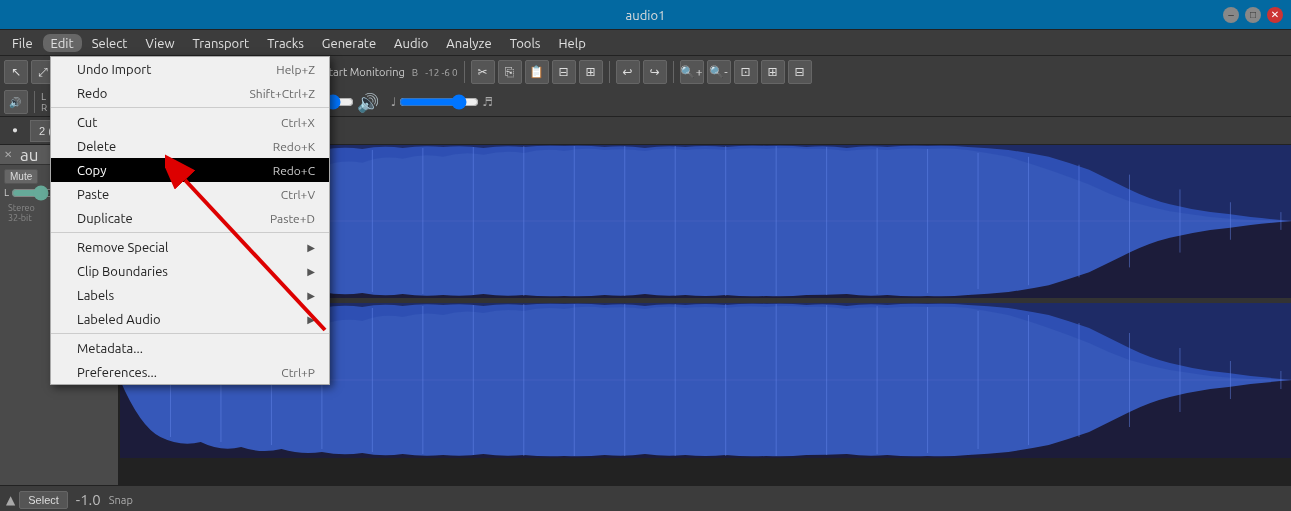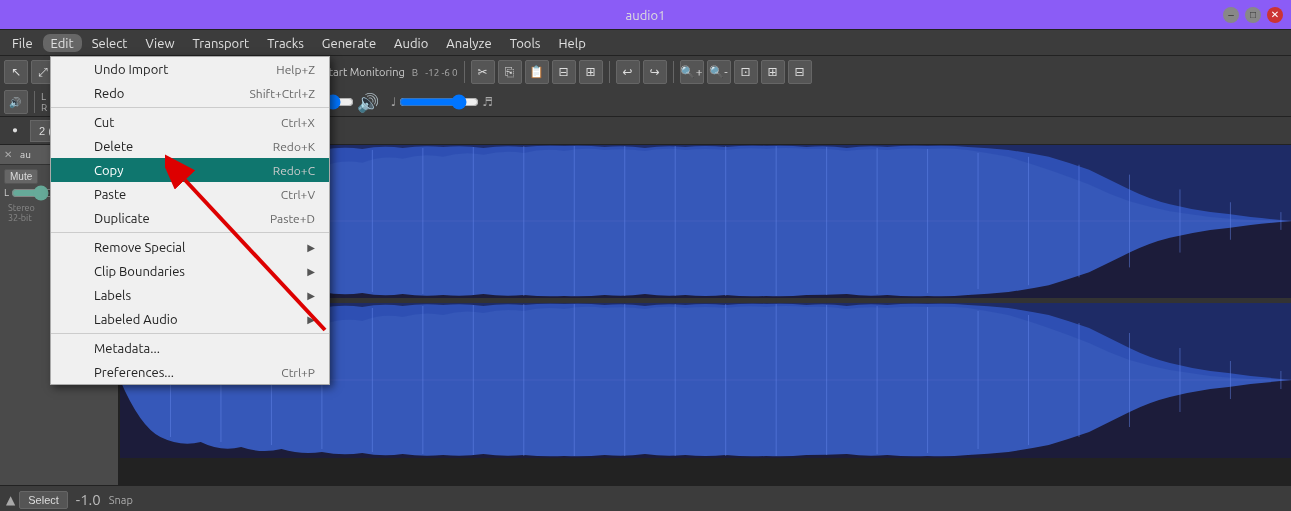--- a/index.html
+++ b/index.html
@@ -9,21 +9,21 @@
       background: #3c3c3c;
       font-family: 'Ubuntu', 'DejaVu Sans', Arial, sans-serif;
       font-size: 12px;
       color: #e0e0e0;
       overflow: hidden;
       position: relative;
     }
 
     
     .title-bar {
-      background: #8b5cf6;
+      background: #0369a1;
       height: 30px;
       display: flex;
       align-items: center;
       justify-content: center;
       position: relative;
       border-bottom: 1px solid #222;
     }
     .title-bar-title {
       color: #ddd;
       font-size: 13px;
@@ -283,26 +283,26 @@
       border: 1px solid #aaa;
       box-shadow: 3px 3px 8px rgba(0,0,0,0.5);
       min-width: 280px;
       color: #222;
       font-size: 13px;
     }
     .menu-row {
       display: flex;
       align-items: center;
       justify-content: space-between;
-      padding: 5px 14px 5px 23px;
+      padding: 5px 14px 5px 6px;
       cursor: pointer;
       position: relative;
     }
     .menu-row.highlighted {
-      background: #0f766e;
+      background: #000000;
       color: #fff;
     }
     .menu-row .shortcut {
       color: #666;
       font-size: 12px;
       margin-left: 30px;
     }
     .menu-row.highlighted .shortcut {
       color: #ccc;
     }
@@ -462,21 +462,21 @@
   <select class="device-select">
     <option>default</option>
   </select>
 </div>
 
 <div class="track-container">
 
   <div class="track-header">
     <div class="track-title-bar">
       <span class="close-icon-small">✕</span>
-      <span style="font-size:10px;color:#ddd;">au</span>
+      <span style="font-size:17px;color:#ddd;">au</span>
     </div>
     <div class="track-controls">
       <div style="display:flex;gap:3px;">
         <button class="track-btn">Mute</button>
       </div>
 
       <div class="track-gain">
         <span>L</span>
         <input type="range" class="track-gain-slider" value="50" style="">
         <span>R</span>

